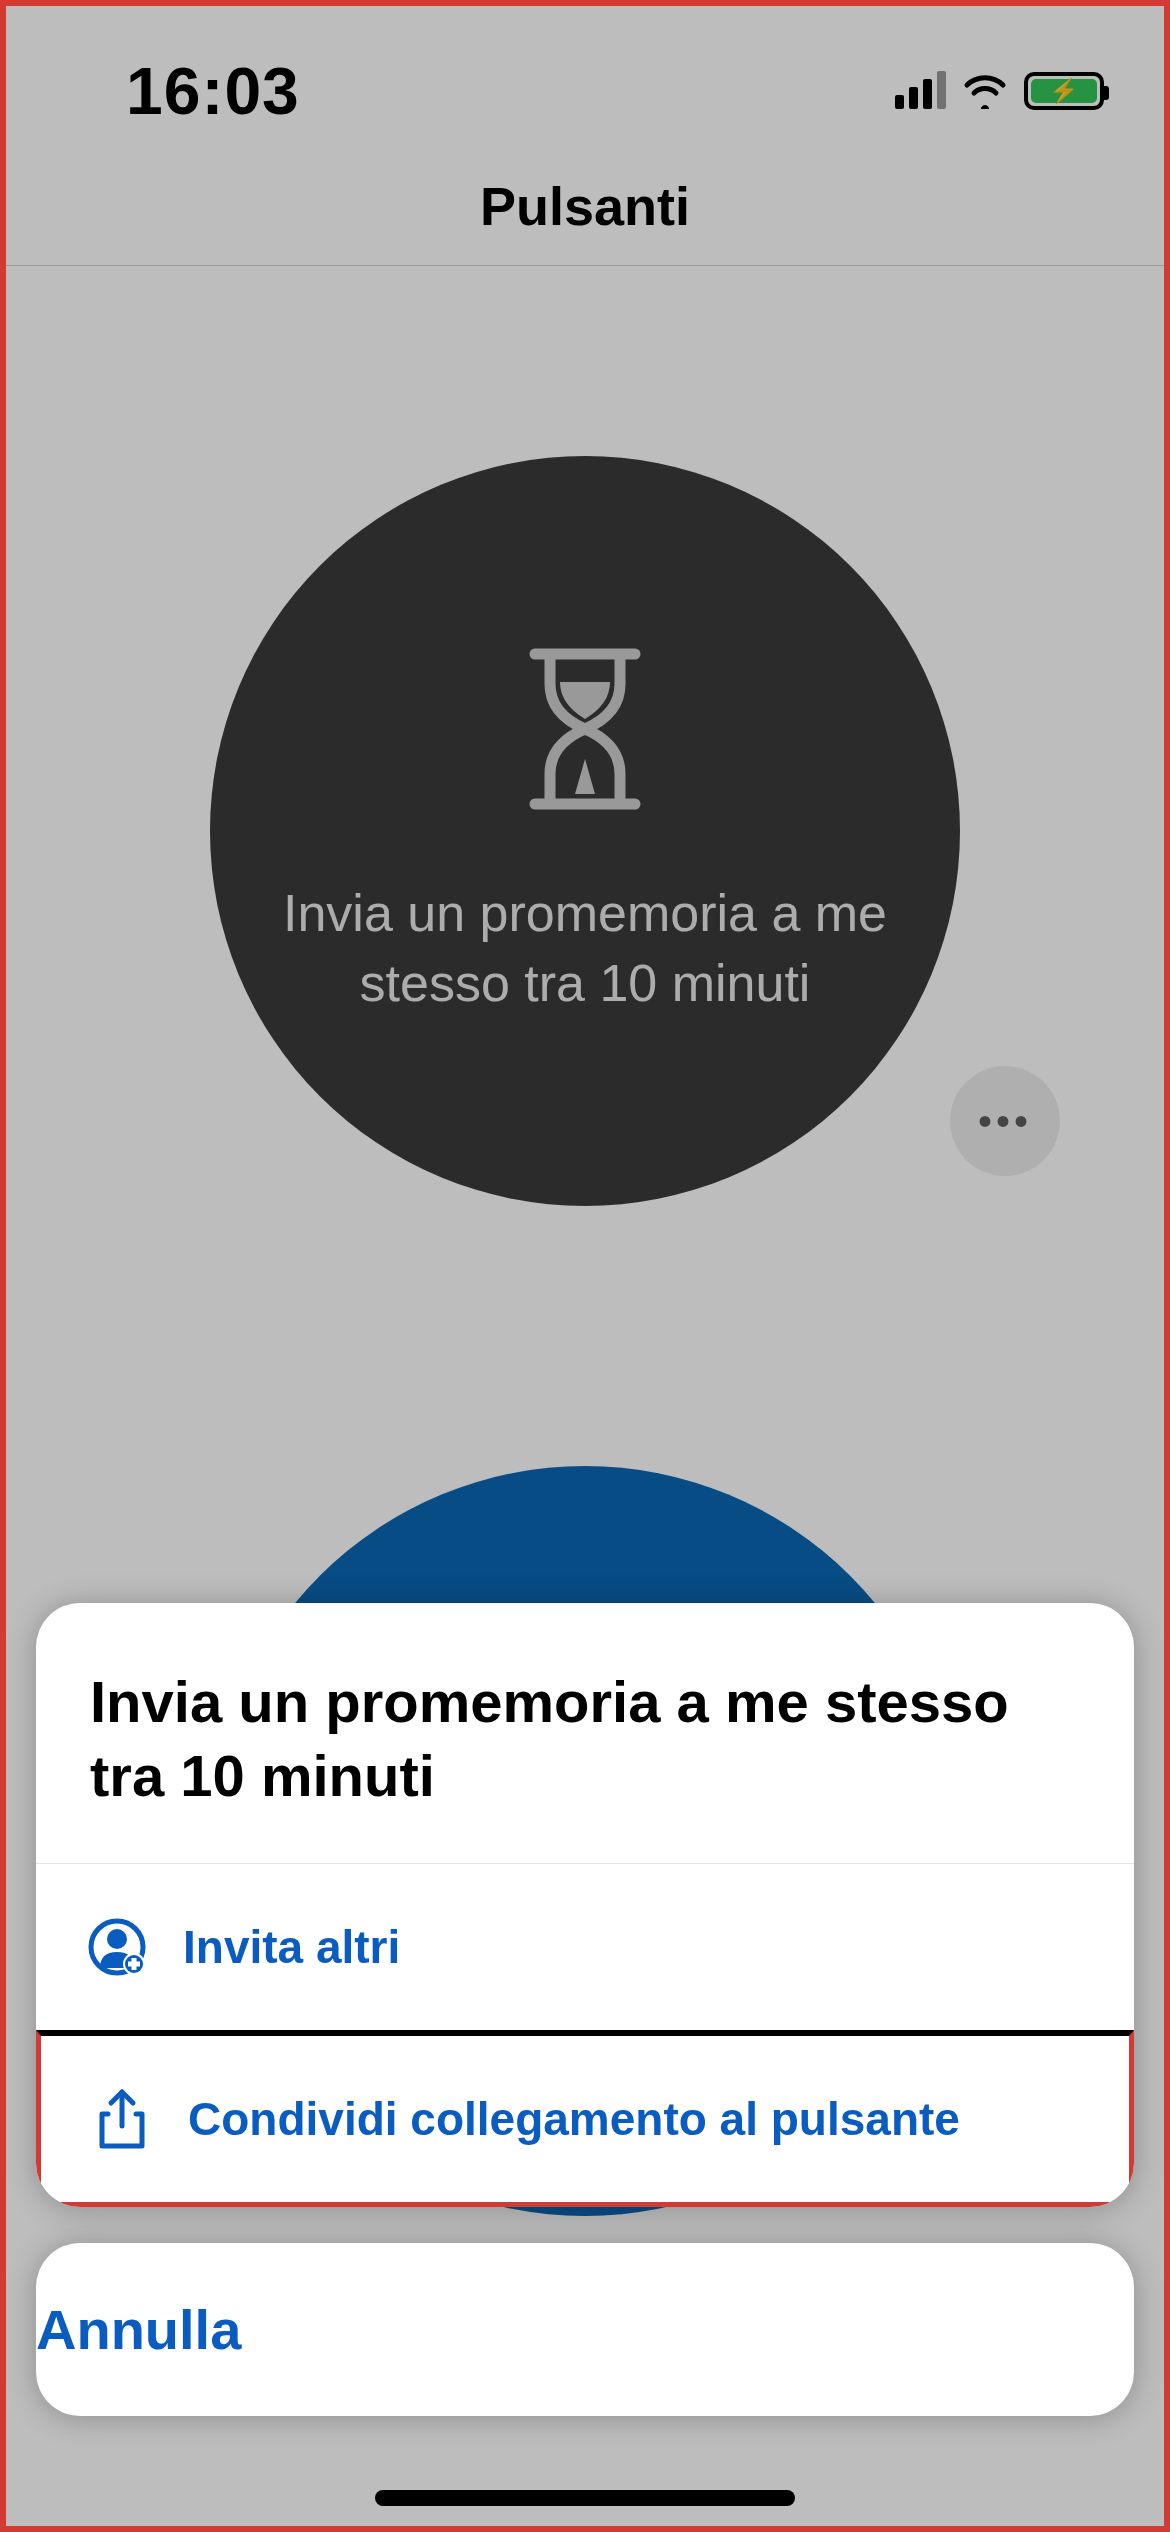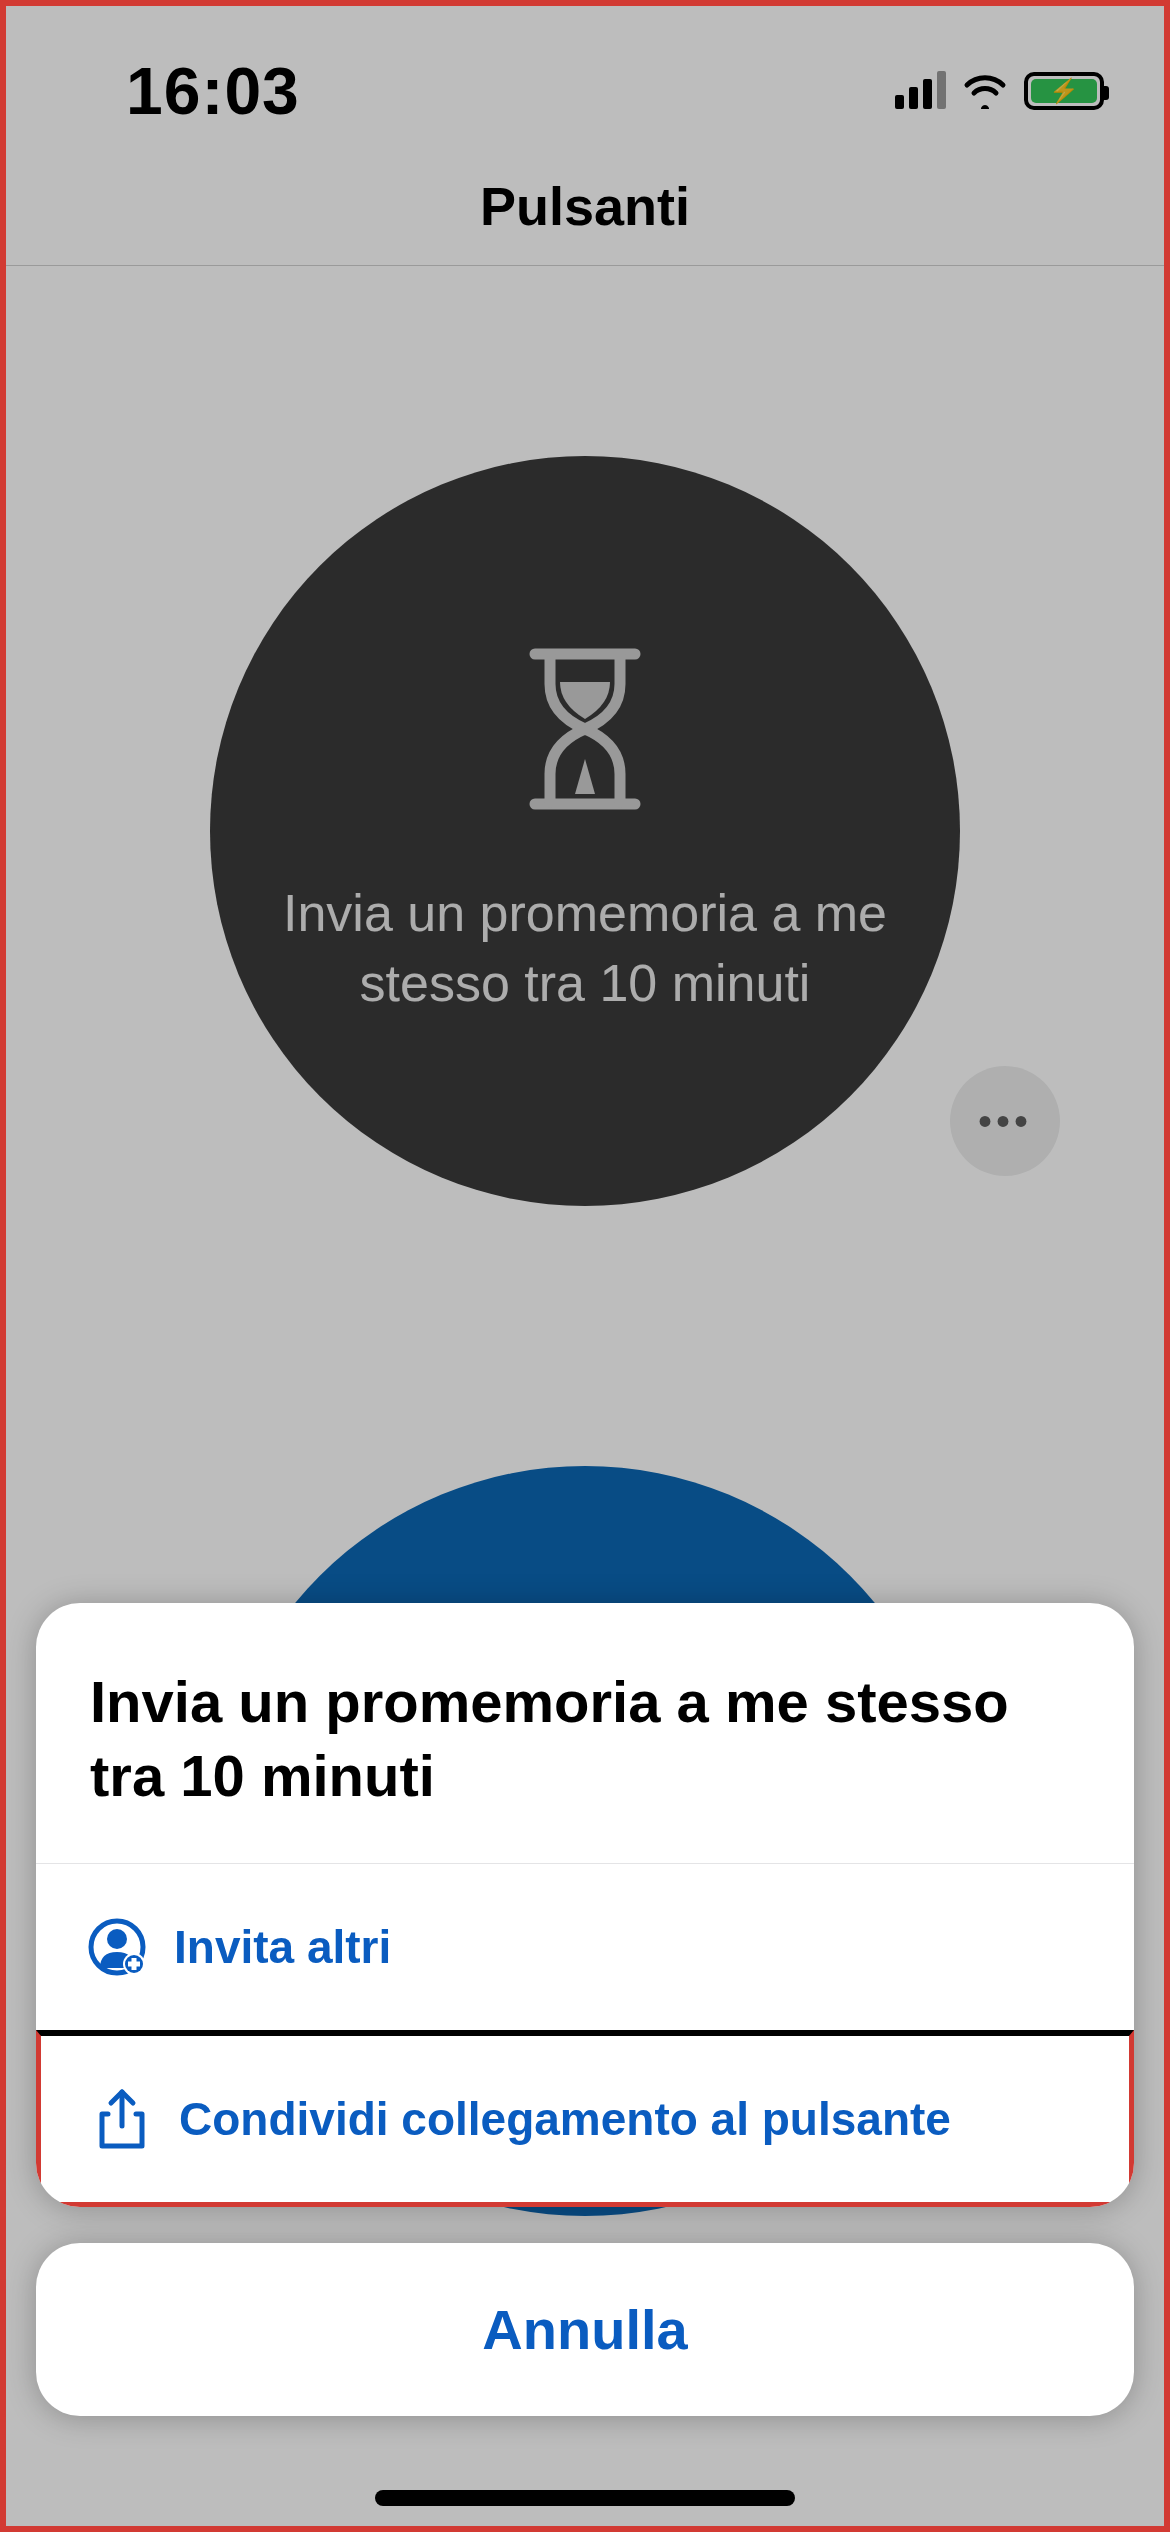--- a/index.html
+++ b/index.html
@@ -212,21 +212,21 @@
   .sheet-title{
     padding:62px 54px 50px 54px;
     font-size:58px;
     font-weight:700;
     line-height:1.28;
     border-bottom:1px solid #e4e4e6;
   }
   .sheet-row{
     display:flex;
     align-items:center;
-    gap:26px;
+    gap:35px;
     padding:52px 50px;
     font-size:46px;
     font-weight:600;
     color:#0a5cc0;
   }
   .sheet-row + .sheet-row{
     border-top:6px solid #000000;
   }
   .sheet-row-icon{
     width:62px;
@@ -239,21 +239,20 @@
   .highlight-box{
     border:5px solid #d23a33;
   }
   .cancel-card{
     margin-top:36px;
     background:#fff;
     border-radius:44px;
     box-shadow:0 2px 30px rgba(0,0,0,0.25);
   }
   .cancel-button{
-    text-align:center;
     padding:54px 0;
     font-size:56px;
     font-weight:700;
     color:#0a5cc0;
   }
 </style>
 </head>
 <body>
 
 <div class="screen">

